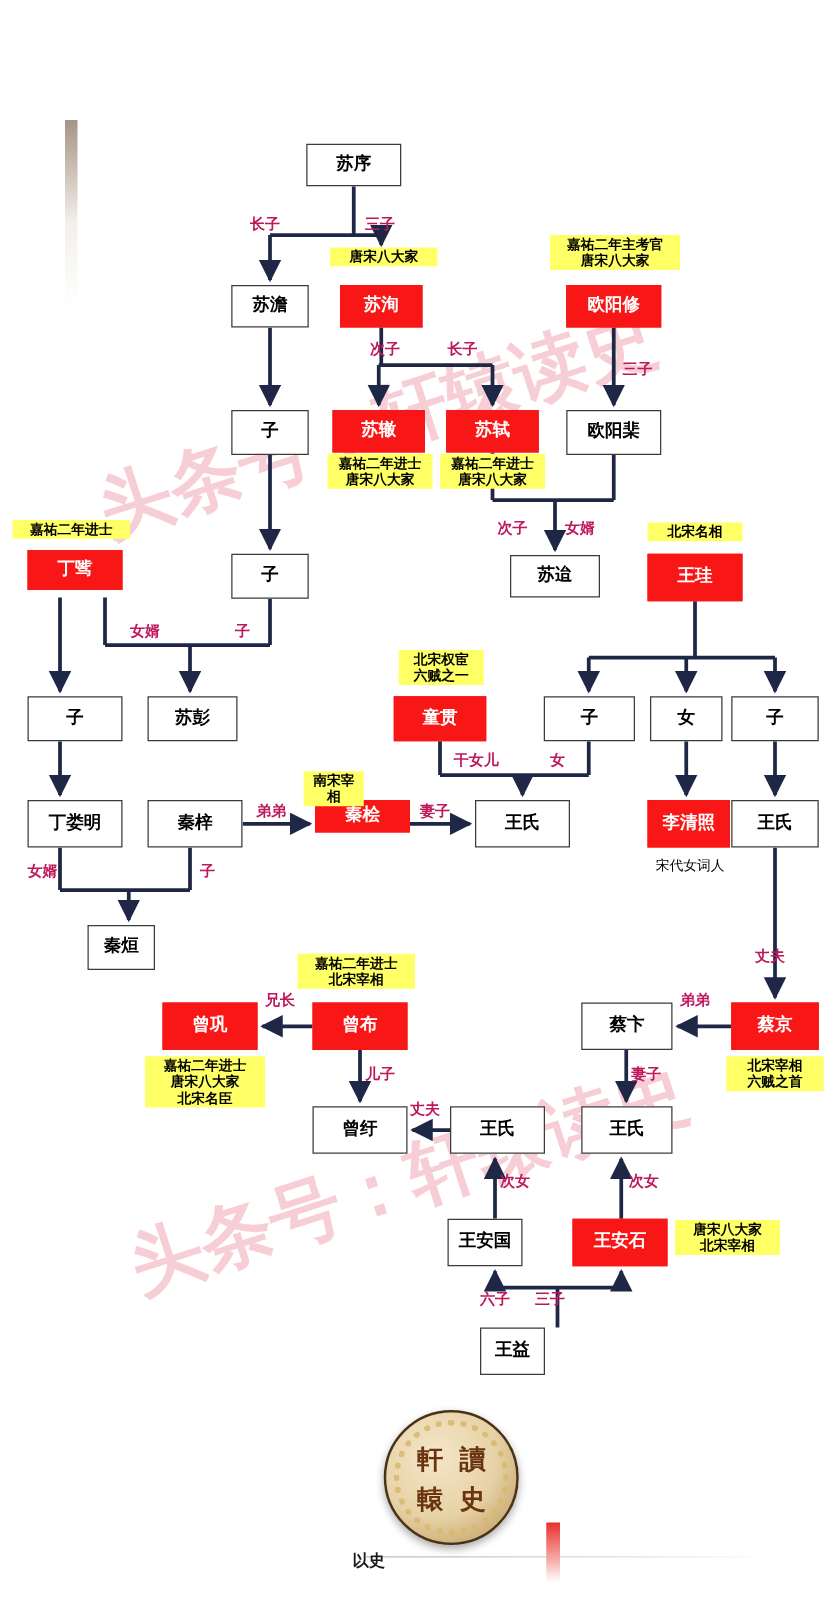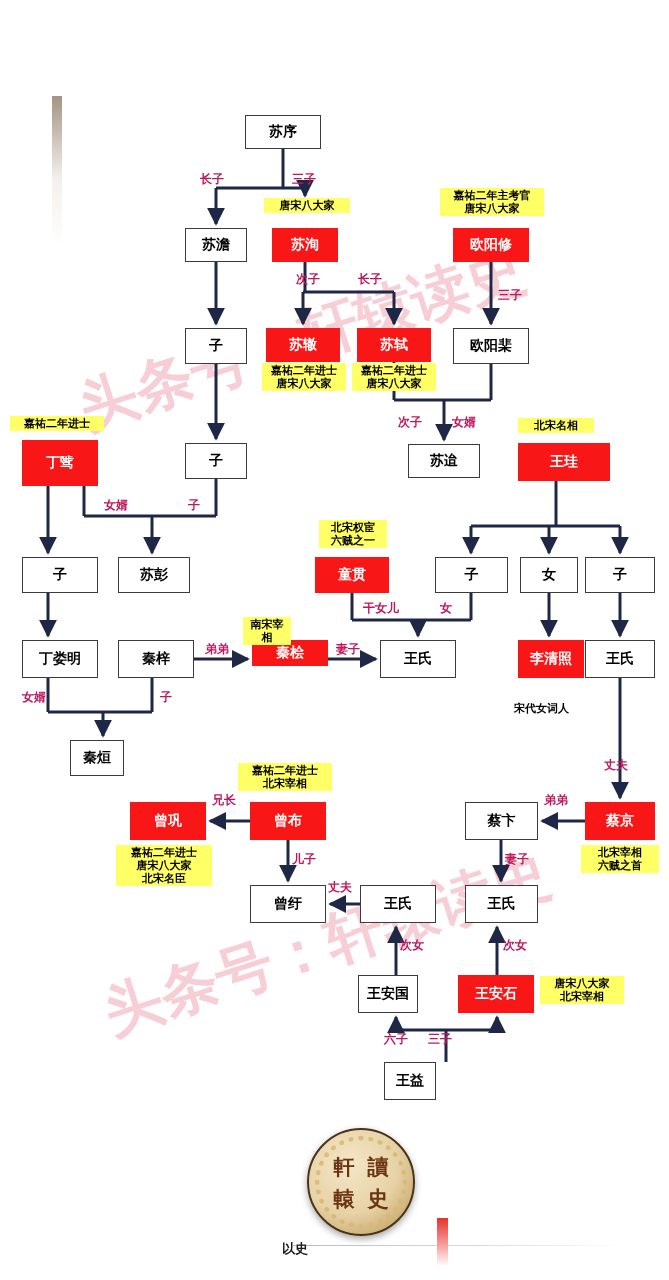--- a/index.html
+++ b/index.html
@@ -88,26 +88,25 @@
     box-sizing:border-box;
     white-space:pre-line;
     z-index:5;
   }
 
   
   .cap{
     position:absolute;
     color:#000000;
     font-size:11px;
-    font-weight:bold;
+    font-weight:normal;
     line-height:13px;
-    text-align:left;
+    text-align:center;
     white-space:nowrap;
     z-index:5;
-    margin-top:16px;
   }
 
   
   .elabel{
     position:absolute;
     color:#be185d;
     font-size:12px;
     font-weight:bold;
     line-height:14px;
     white-space:nowrap;
@@ -297,30 +296,30 @@
       </div>
       <div class="node red" style="left: 266px; top: 328px; width: 74px; height: 34px;">
         <span>苏辙</span>
       </div>
       <div class="node red" style="left: 357px; top: 328px; width: 74px; height: 34px;">
         <span>苏轼</span>
       </div>
       <div class="node" style="left: 453px; top: 328px; width: 76px; height: 36px;">
         <span>欧阳棐</span>
       </div>
-      <div class="node red" style="left: 22px; top: 440px; width: 76px; height: 46px; justify-content: center;">
+      <div class="node red" style="left: 22px; top: 440px; width: 76px; height: 32px; justify-content: center;">
         <span>丁骘</span>
       </div>
       <div class="node" style="left: 185px; top: 443px; width: 62px; height: 36px;">
         <span>子</span>
       </div>
       <div class="node" style="left: 408px; top: 444px; width: 72px; height: 34px;">
         <span>苏迨</span>
       </div>
-      <div class="node red" style="left: 518px; top: 443px; width: 92px; height: 38px;">
+      <div class="node red" style="left: 518px; top: 443px; width: 76px; height: 38px;">
         <span>王珪</span>
       </div>
       <div class="node" style="left: 22px; top: 557px; width: 76px; height: 36px;">
         <span>子</span>
       </div>
       <div class="node" style="left: 118px; top: 557px; width: 72px; height: 36px;">
         <span>苏彭</span>
       </div>
       <div class="node red" style="left: 315px; top: 557px; width: 74px; height: 36px;">
         <span>童贯</span>

